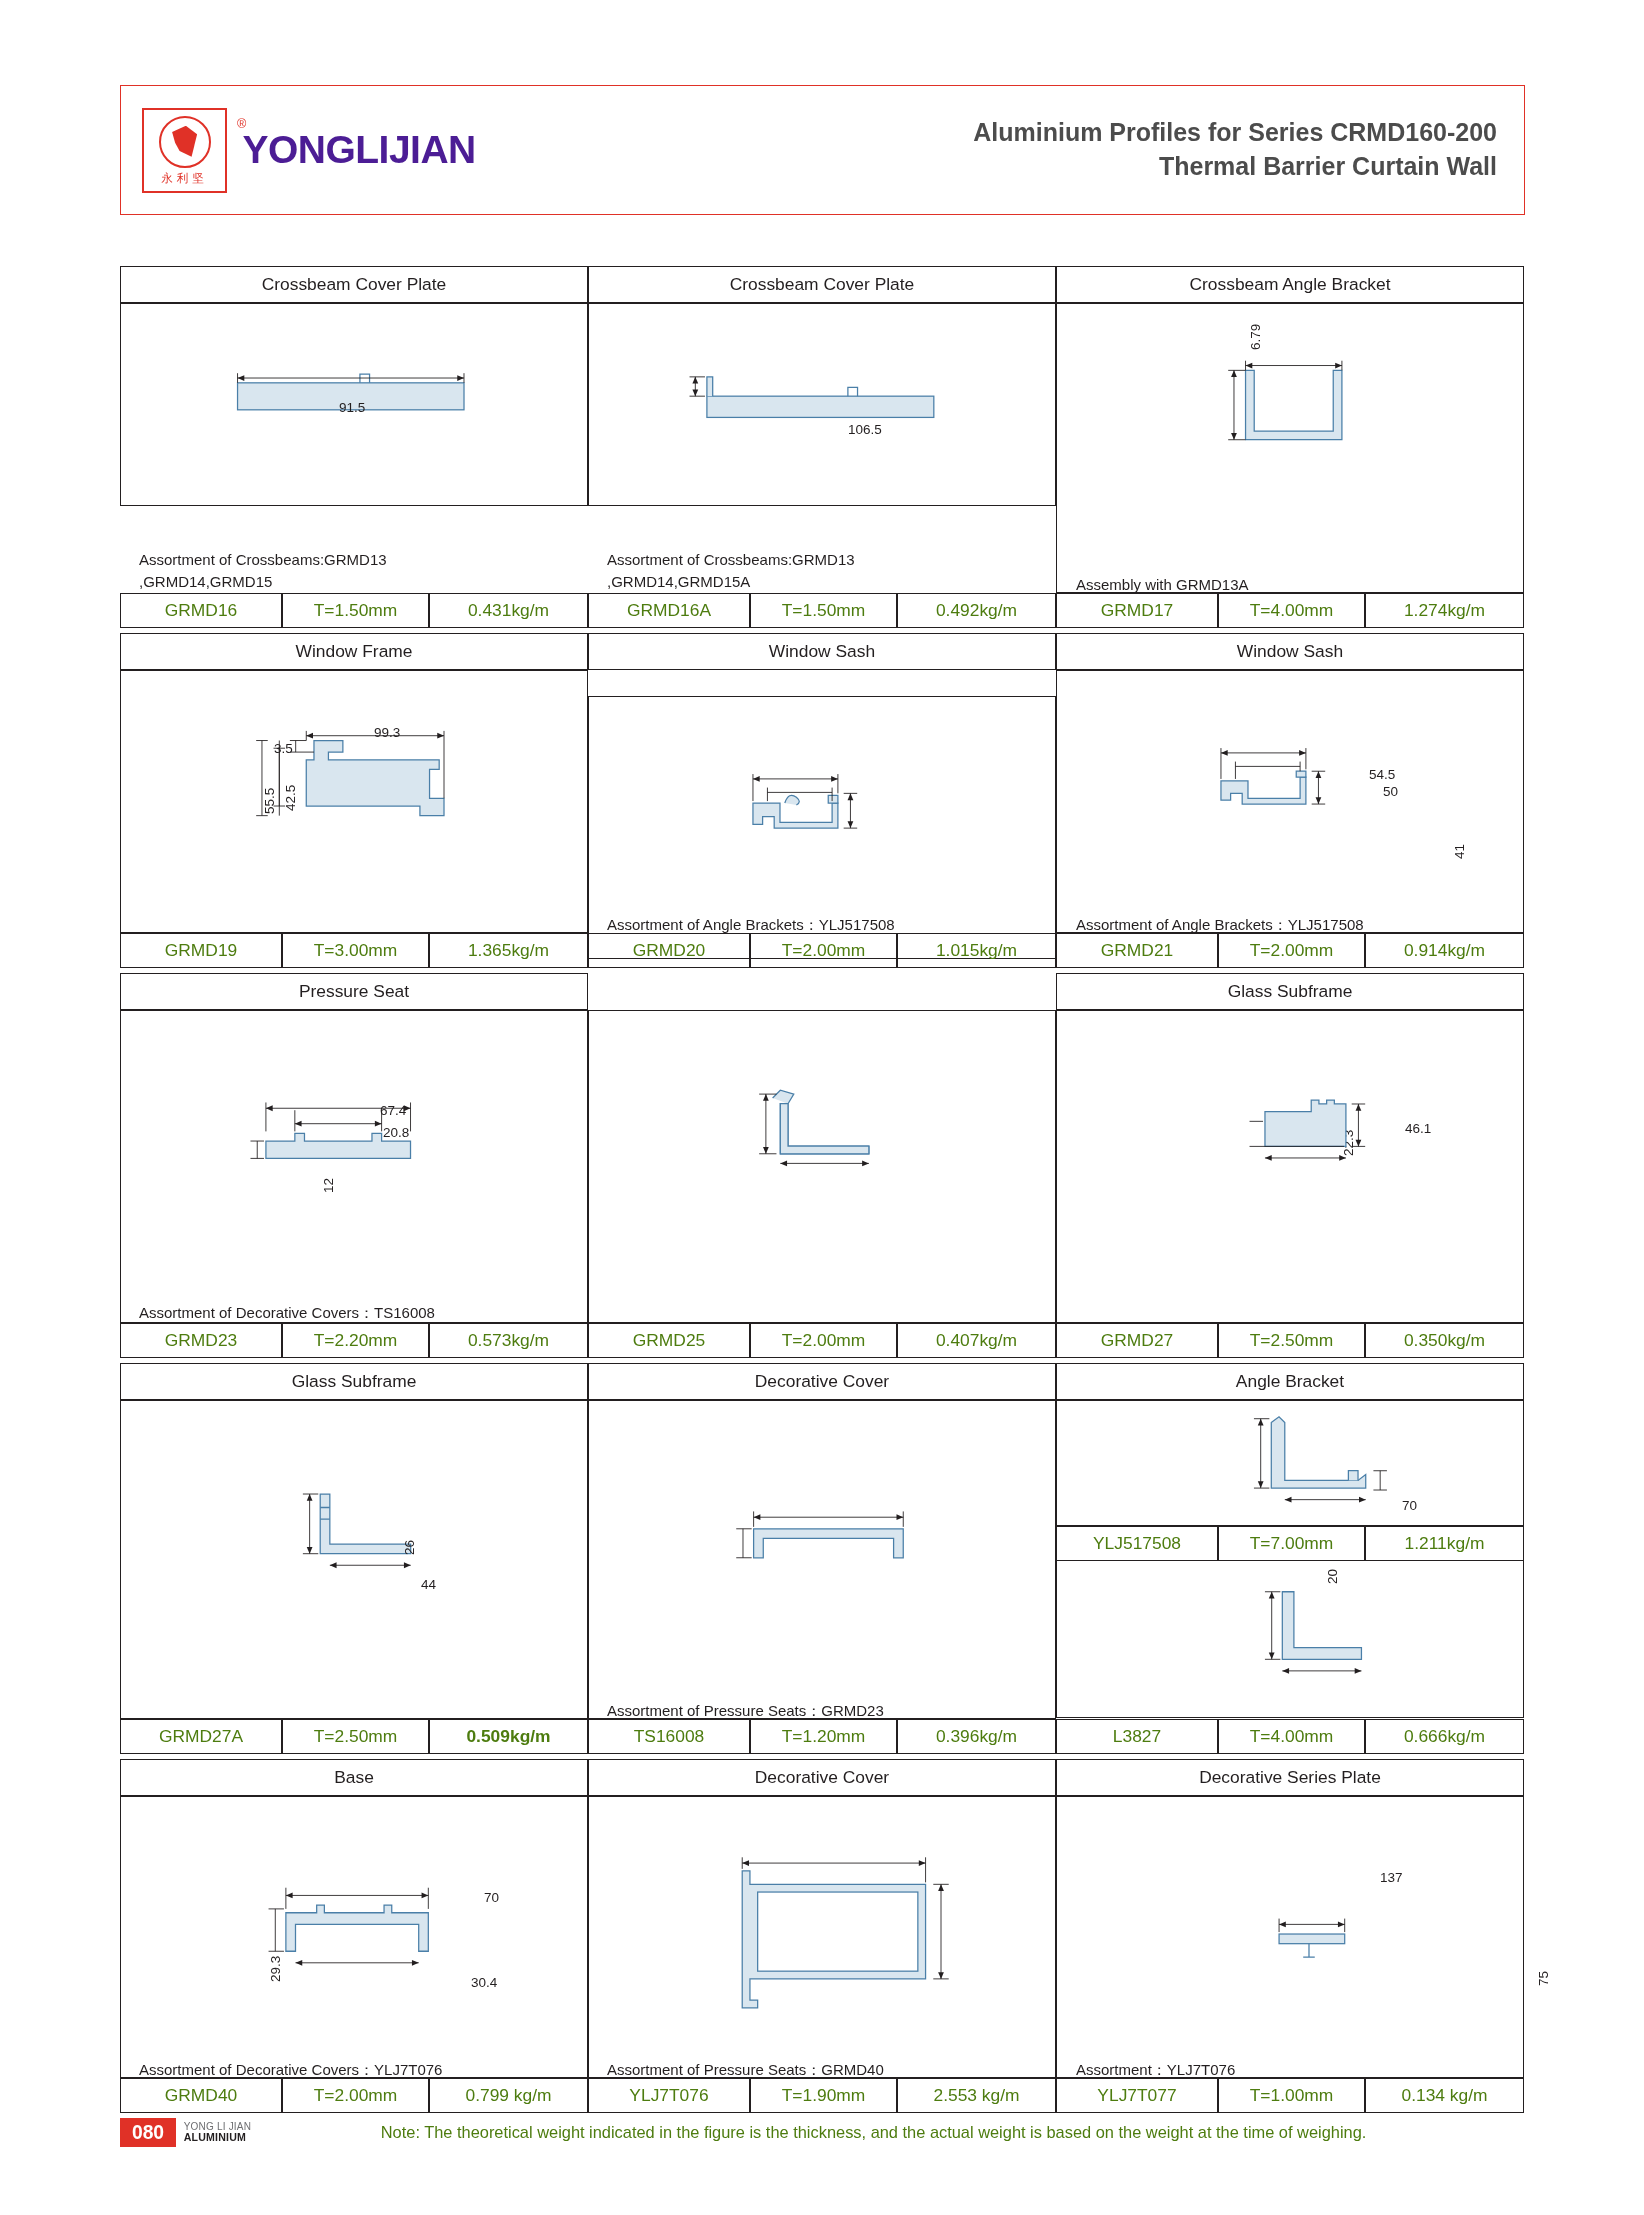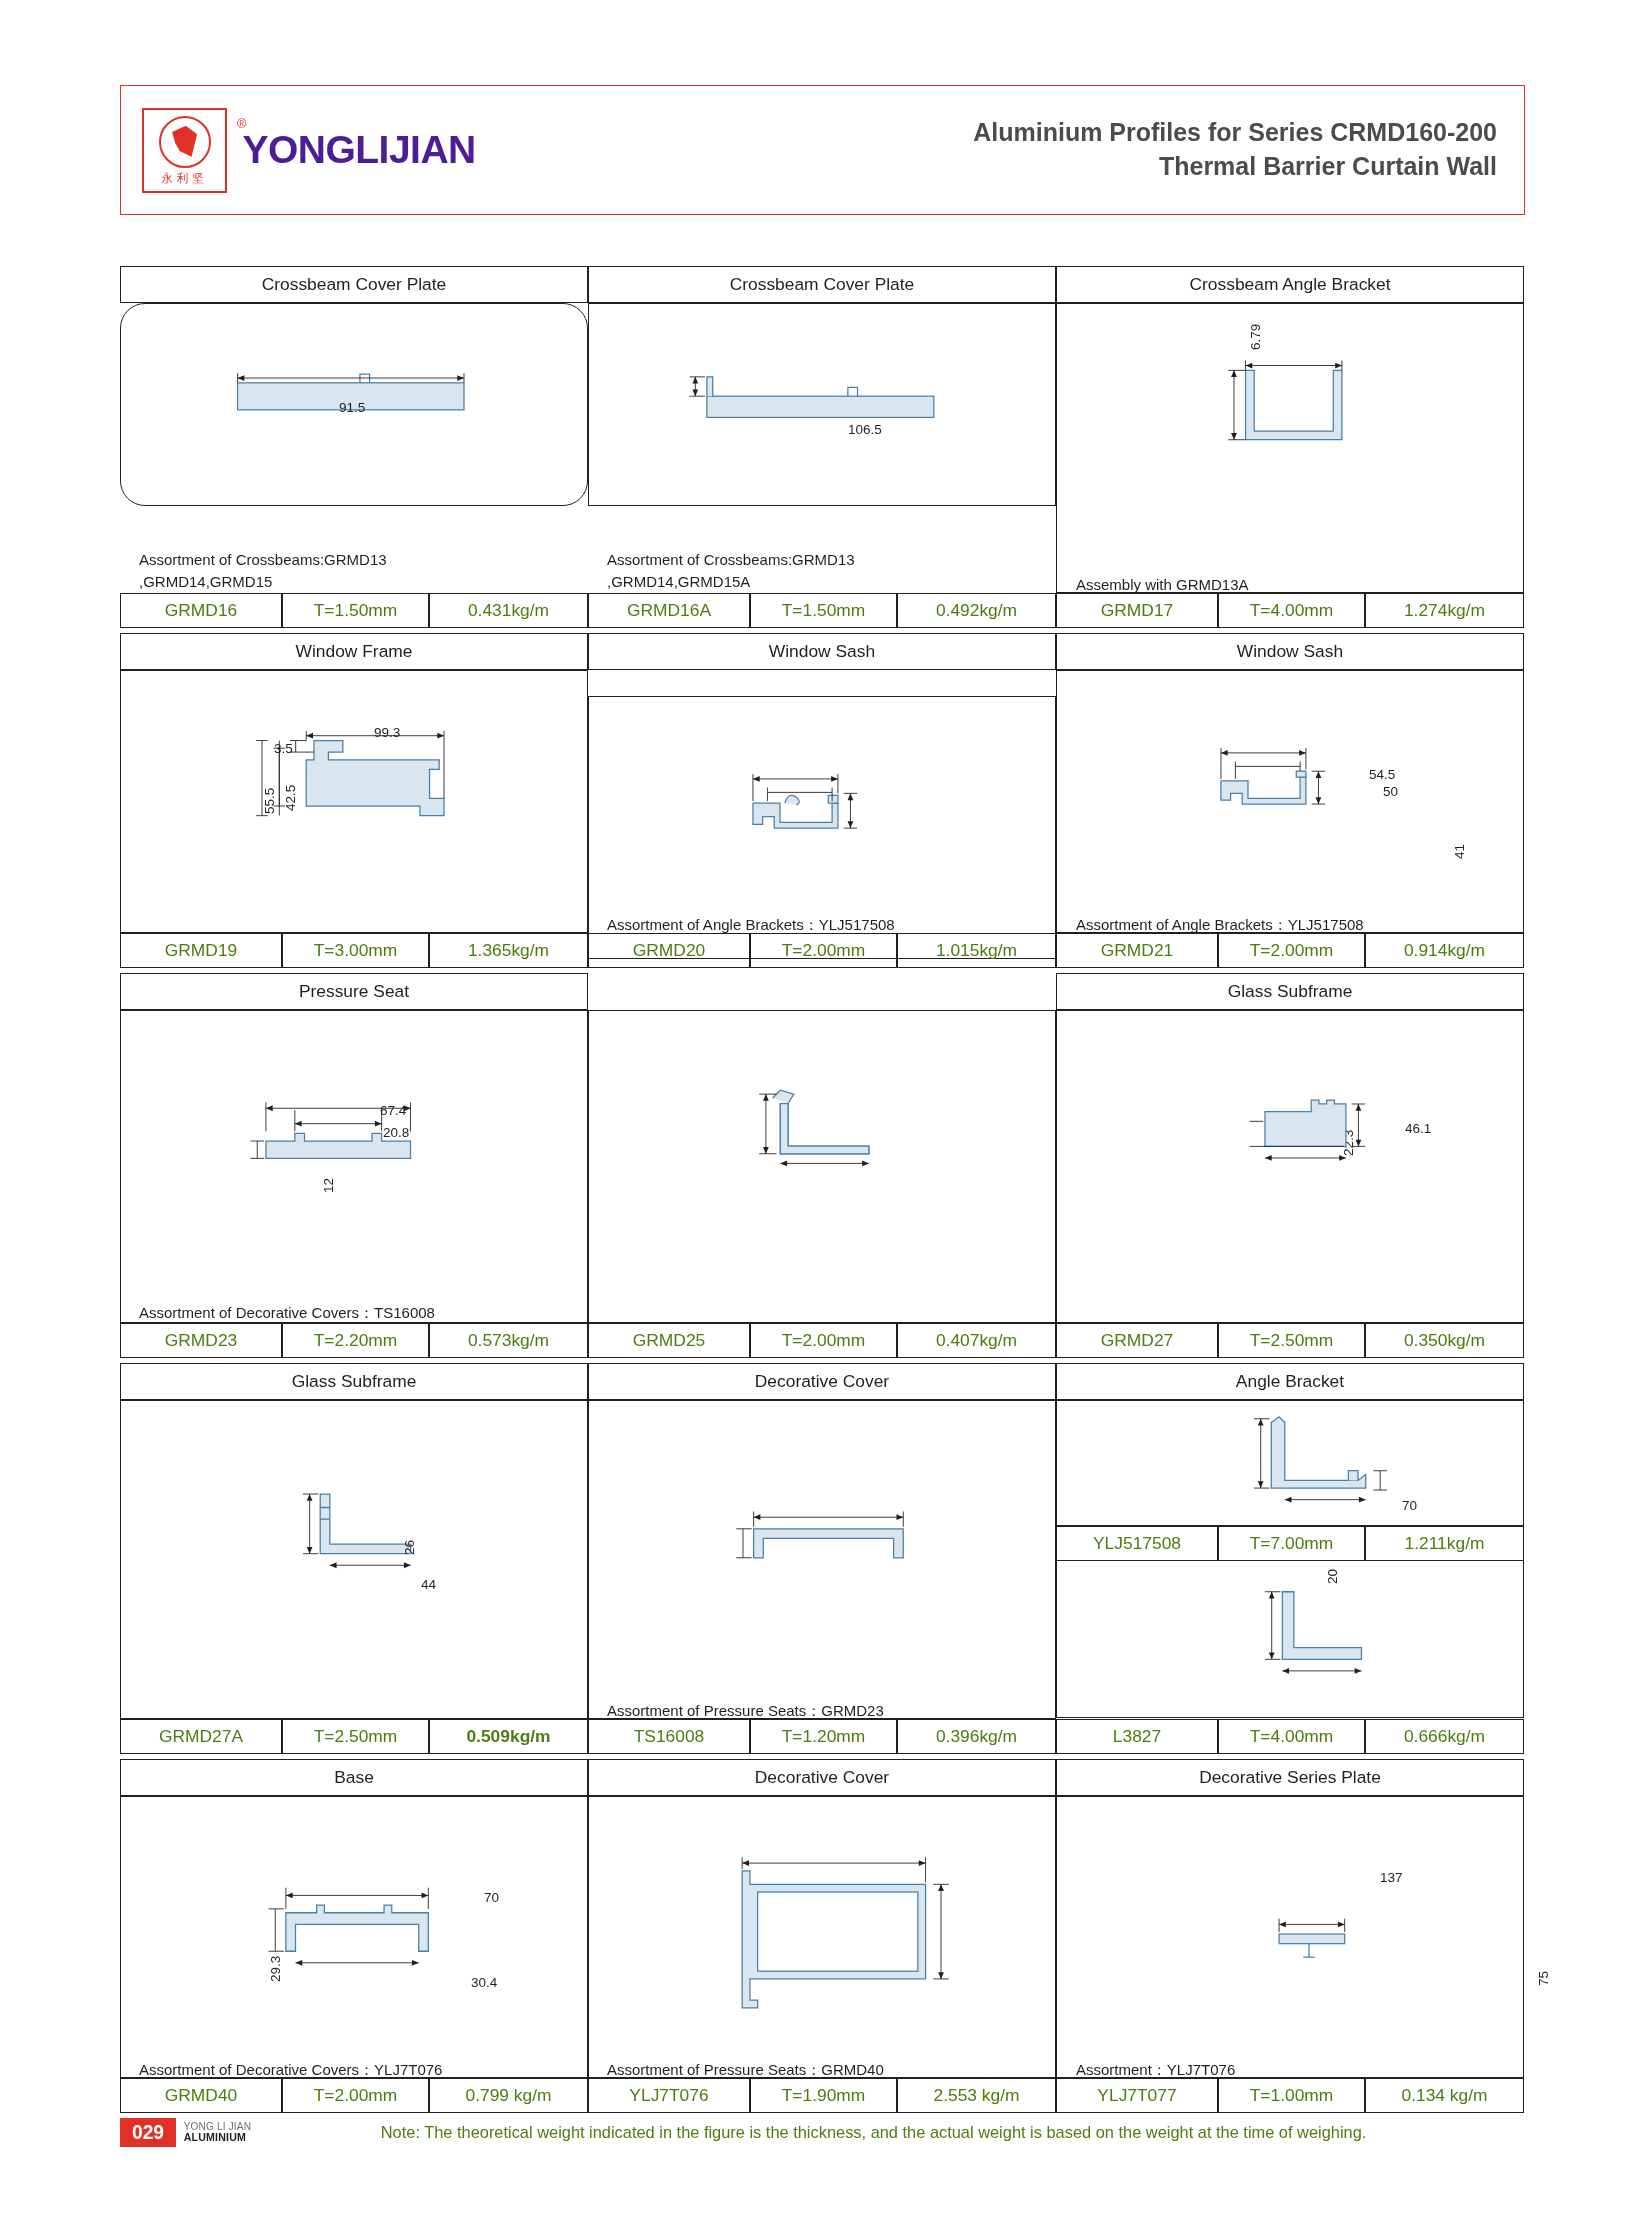--- a/index.html
+++ b/index.html
@@ -100,21 +100,21 @@
       </div>
       <div class="brand-name">YONGLIJIAN</div>
     </div>
     <div class="header-title">
       <div>Aluminium Profiles for Series CRMD160-200</div>
       <div>Thermal Barrier Curtain Wall</div>
     </div>
   </div>
 
   <div class="cellbox hdr" style="left:120px;top:266px;width:468px;height:37px;">Crossbeam Cover Plate</div>
-  <div class="cellbox" style="left:120px;top:303px;width:468px;height:203px;border-radius:25px;">
+  <div class="cellbox" style="left:120px;top:303px;width:468px;height:203px;">
     <div class="prof" style="left:92px;top:48px;">
       <svg width="290" height="106" viewBox="0 0 300 110">
         <g fill="none" stroke="#4a7fa8" stroke-width="1.3">
           <rect x="25" y="32" width="235" height="28" fill="#d9e6ef"></rect>
           <path d="M152 32 l0 -9 l10 0 l0 9"></path>
         </g>
         <g stroke="#231f20" stroke-width="0.9">
           <path d="M25 22 L25 32 M260 22 L260 32 M25 27 L260 27"></path>
           <path d="M25 27 l7 -3 l0 6 z" fill="#231f20" stroke="none"></path>
           <path d="M260 27 l-7 -3 l0 6 z" fill="#231f20" stroke="none"></path>
@@ -496,21 +496,21 @@
       </svg>
     </div>
 
   </div>
   <div class="note" style="left:1076px;top:2049px;">Assortment：YLJ7T076</div>
   <div class="cellbox spec" style="left:1056px;top:2078px;width:162px;height:35px;">YLJ7T077</div>
   <div class="cellbox spec" style="left:1218px;top:2078px;width:147px;height:35px;">T=1.00mm</div>
   <div class="cellbox spec" style="left:1365px;top:2078px;width:159px;height:35px;">0.134 kg/m</div>
 
   <div class="footer">
-    <div class="pgnum">029</div>
+    <div class="pgnum">080</div>
     <div class="pgtxt">
       <div class="l1">YONG LI JIAN</div>
       <div class="l2">ALUMINIUM</div>
     </div>
     <div class="footnote">Note: The theoretical weight indicated in the figure is the thickness, and the actual weight is based on the weight at the time of weighing.</div>
   </div>
 
 </div>
 
 

